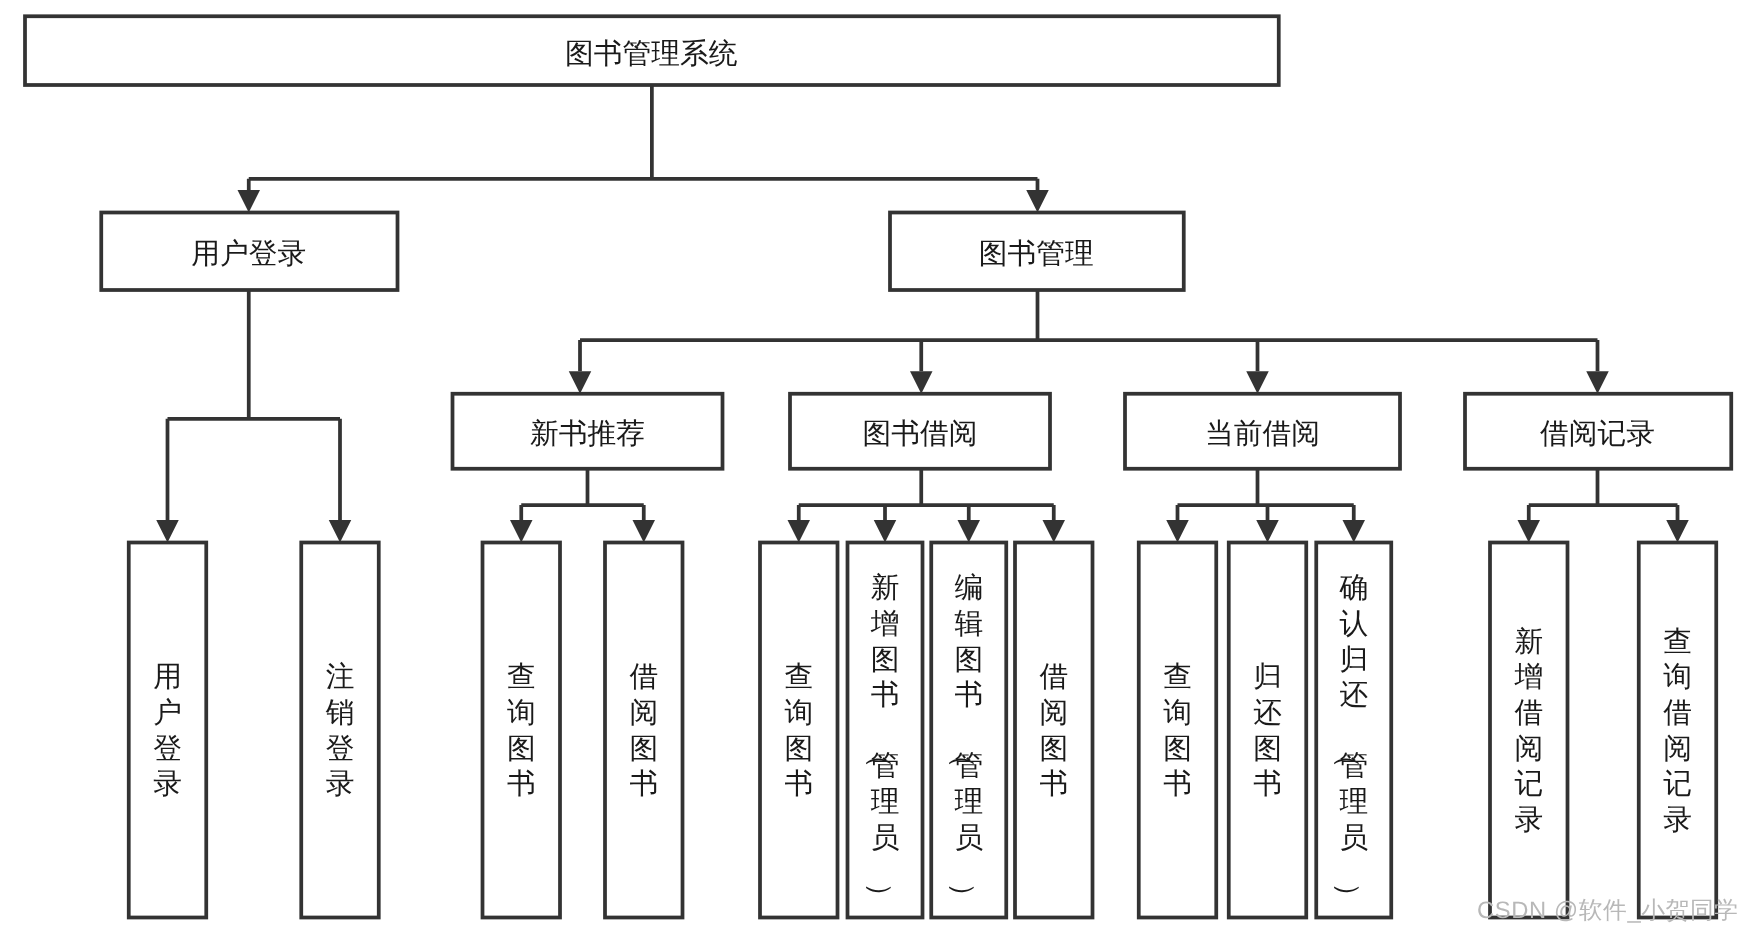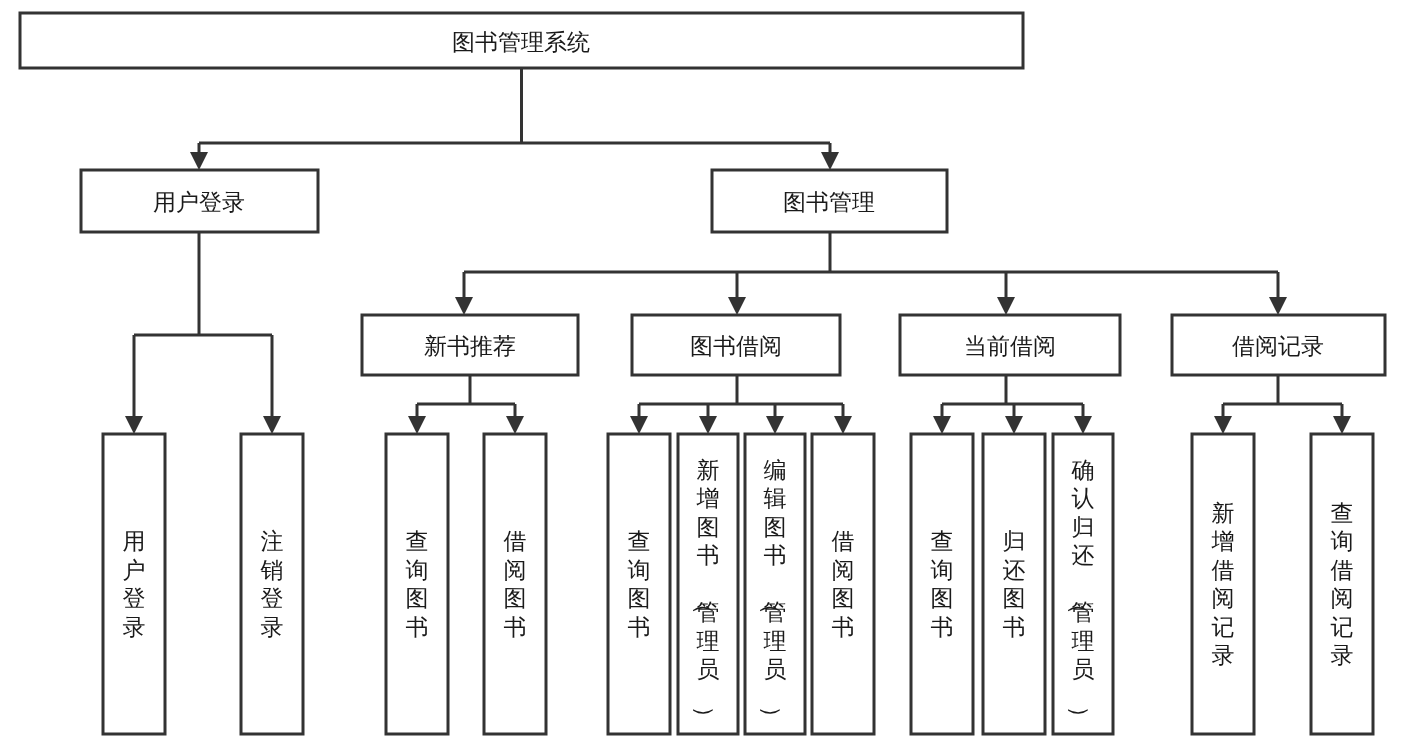--- a/index.html
+++ b/index.html
@@ -229,13 +229,14 @@
           <text class="node-label-v" x="1223" y="520.57"><tspan x="1223" dy="0">新</tspan><tspan x="1223" dy="28.5">增</tspan><tspan x="1223" dy="28.5">借</tspan><tspan x="1223" dy="28.5">阅</tspan><tspan x="1223" dy="28.5">记</tspan><tspan x="1223" dy="28.5">录</tspan></text>
         </g>
         <g>
           <rect class="node-box" x="1311" y="434" width="62" height="300"></rect>
           <text class="node-label-v" x="1342" y="520.57"><tspan x="1342" dy="0">查</tspan><tspan x="1342" dy="28.5">询</tspan><tspan x="1342" dy="28.5">借</tspan><tspan x="1342" dy="28.5">阅</tspan><tspan x="1342" dy="28.5">记</tspan><tspan x="1342" dy="28.5">录</tspan></text>
         </g>
       </g>
 
   </svg>
 
+  <div class="watermark">CSDN @软件_小贺同学</div>
 </div>
 
 </body></html>

